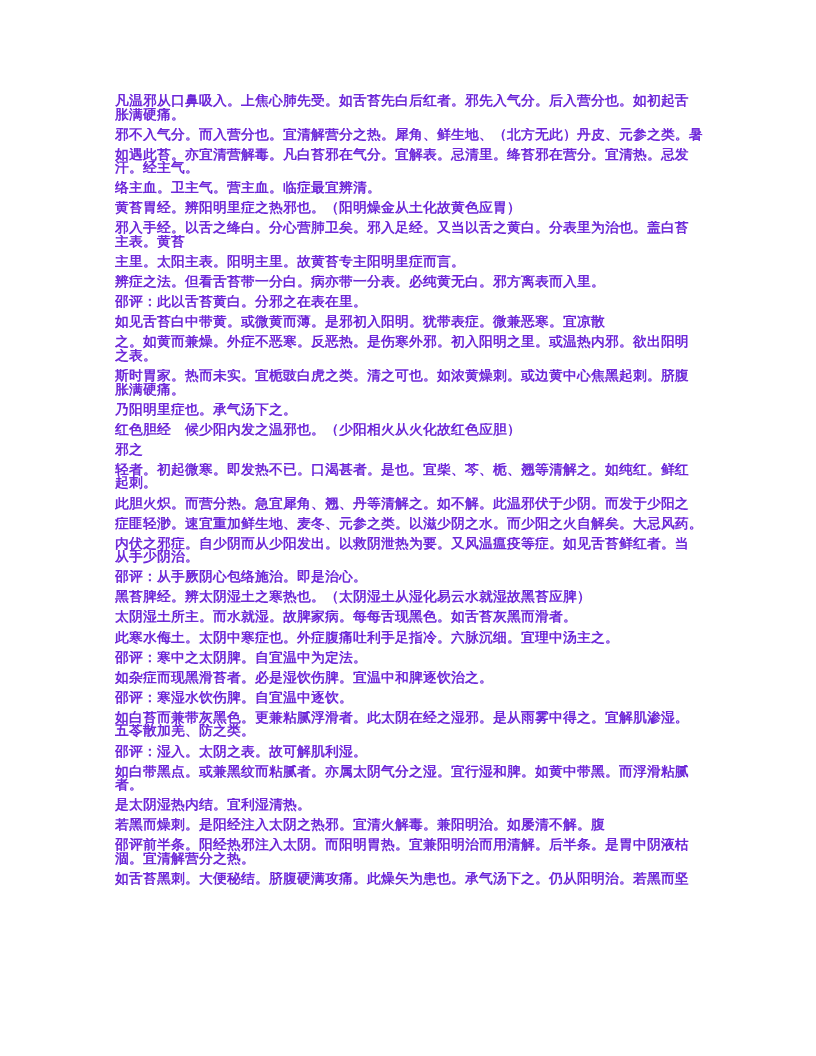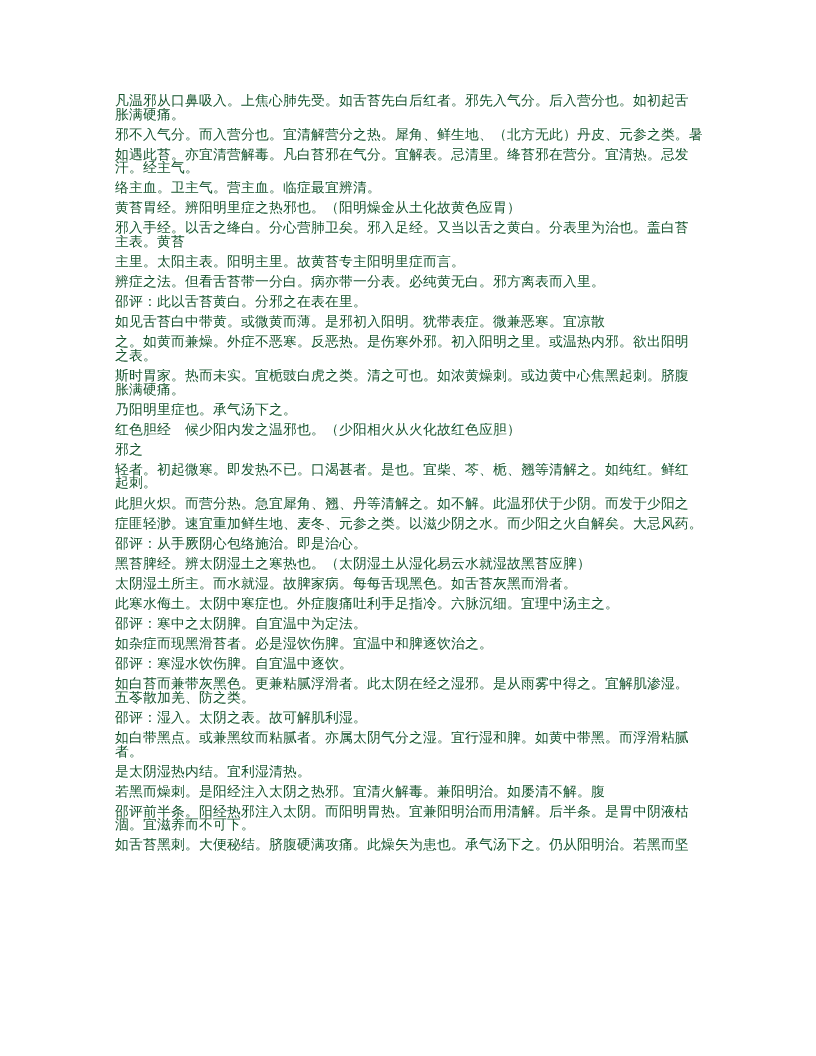--- a/index.html
+++ b/index.html
@@ -12,21 +12,22 @@
     height: 1056px;
     overflow: hidden;
     font-family: "Liberation Serif", "DejaVu Serif", serif;
   }
   .page {
     box-sizing: border-box;
     width: 816px;
     height: 1056px;
     padding: 94px 96px 40px 115px;
     background: #ffffff;
-    color: #14532d;
+    color: #6d28d9;
+    font-weight: bold;
   }
   .doc-body p {
     margin: 0 0 6.6px 0;
     padding: 0;
     font-size: 13.8px;
     line-height: 13.5px;
     letter-spacing: 0.2px;
   }
   .doc-body .line {
     display: block;
@@ -93,20 +94,24 @@
         <span class="line">轻者。初起微寒。即发热不已。口渴甚者。是也。宜柴、芩、栀、翘等清解之。如纯红。鲜红</span>
         <span class="line">起刺。</span>
       </p>
       <p>
         <span class="line">此胆火炽。而营分热。急宜犀角、翘、丹等清解之。如不解。此温邪伏于少阴。而发于少阳之</span>
       </p>
       <p>
         <span class="line">症匪轻渺。速宜重加鲜生地、麦冬、元参之类。以滋少阴之水。而少阳之火自解矣。大忌风药。</span>
       </p>
       <p>
+        <span class="line">内伏之邪症。自少阴而从少阳发出。以救阴泄热为要。又风温瘟疫等症。如见舌苔鲜红者。当</span>
+        <span class="line">从手少阴治。</span>
+      </p>
+      <p>
         <span class="line">邵评：从手厥阴心包络施治。即是治心。</span>
       </p>
       <p>
         <span class="line">黑苔脾经。辨太阴湿土之寒热也。（太阴湿土从湿化易云水就湿故黑苔应脾）</span>
       </p>
       <p>
         <span class="line">太阴湿土所主。而水就湿。故脾家病。每每舌现黑色。如舌苔灰黑而滑者。</span>
       </p>
       <p>
         <span class="line">此寒水侮土。太阴中寒症也。外症腹痛吐利手足指冷。六脉沉细。宜理中汤主之。</span>
@@ -132,19 +137,19 @@
         <span class="line">者。</span>
       </p>
       <p>
         <span class="line">是太阴湿热内结。宜利湿清热。</span>
       </p>
       <p>
         <span class="line">若黑而燥刺。是阳经注入太阴之热邪。宜清火解毒。兼阳明治。如屡清不解。腹</span>
       </p>
       <p>
         <span class="line">邵评前半条。阳经热邪注入太阴。而阳明胃热。宜兼阳明治而用清解。后半条。是胃中阴液枯</span>
-        <span class="line">涸。宜滋养而不可下。</span>
+        <span class="line">涸。宜清解营分之热。</span>
       </p>
       <p>
         <span class="line">如舌苔黑刺。大便秘结。脐腹硬满攻痛。此燥矢为患也。承气汤下之。仍从阳明治。若黑而坚</span>
       </p>
     </div>
 </div>
 
 </body></html>

